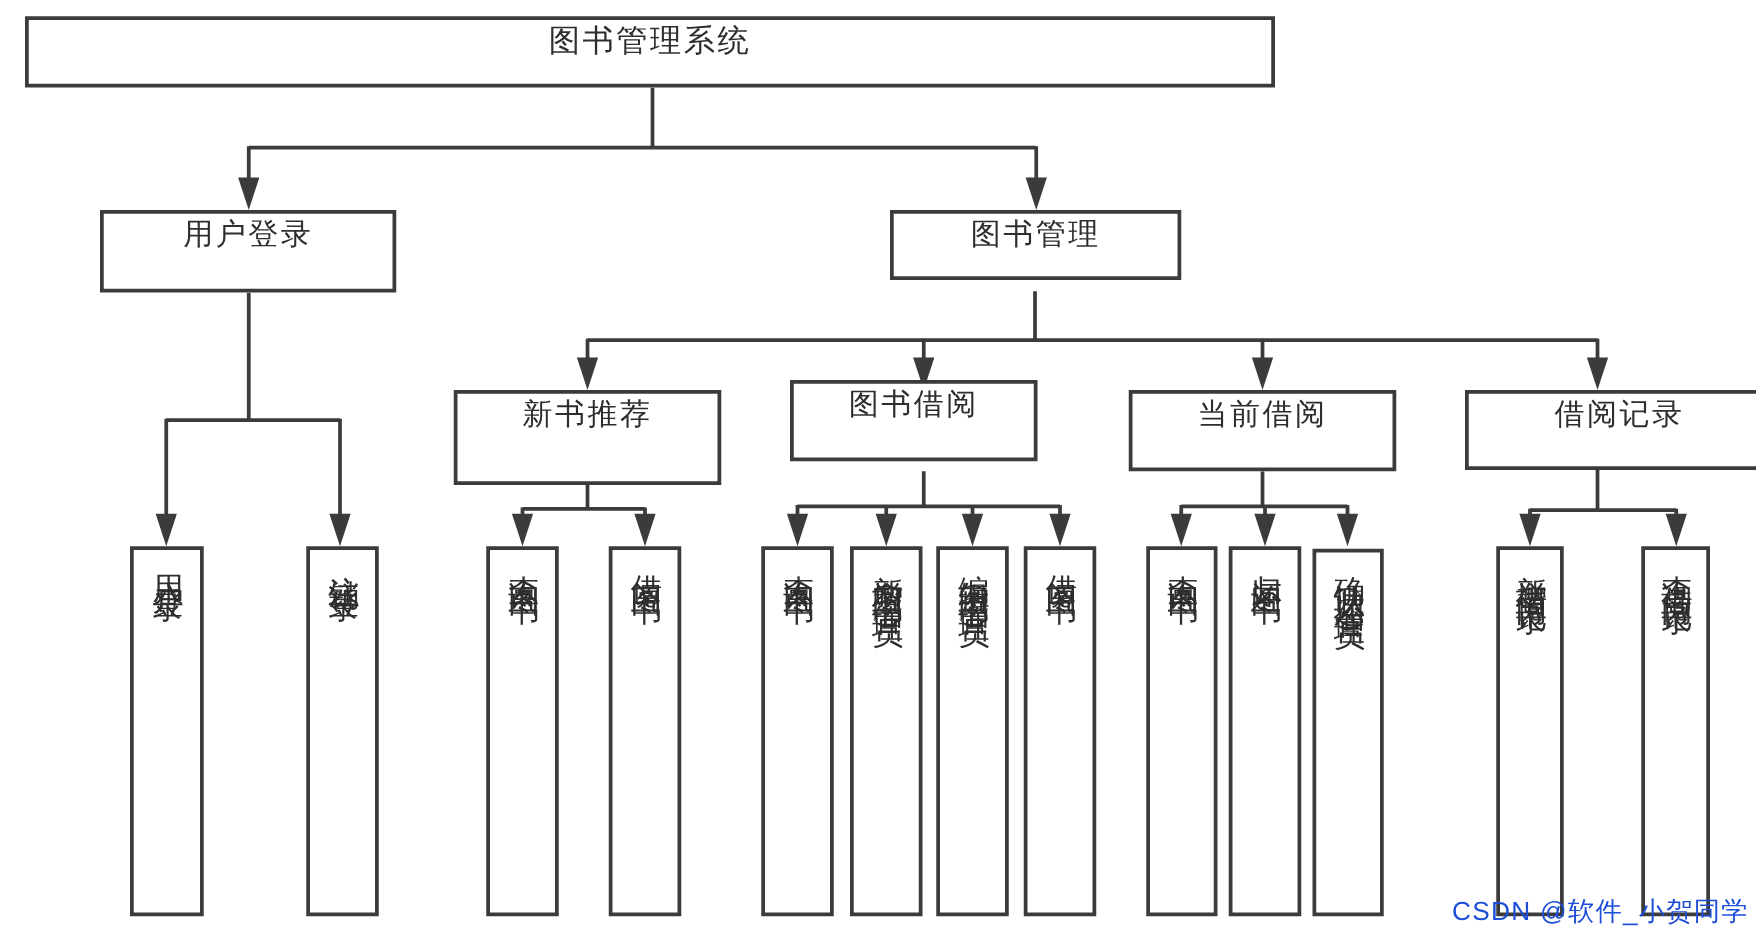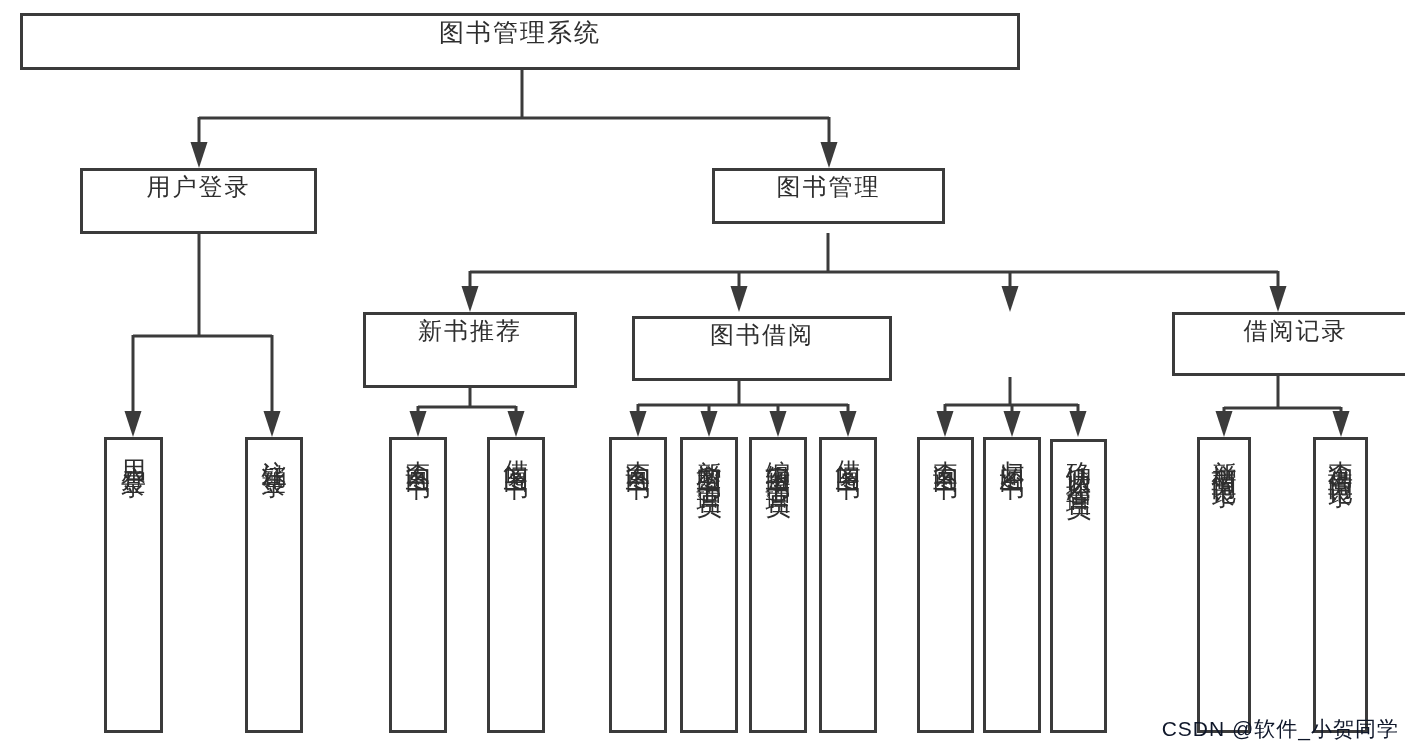--- a/index.html
+++ b/index.html
@@ -15,21 +15,21 @@
     color:#2e2e2e;
   }
   .hlabel { font-size:24px; letter-spacing:2px; white-space:nowrap; }
   .root .hlabel { font-size:25px; }
   .vtext {
     writing-mode: vertical-rl; text-orientation: mixed;
     font-size:25px; line-height:1; letter-spacing:5px; white-space:nowrap;
   }
   .watermark {
     position:absolute; right:6px; top:715px;
-    font-size:21px; color:#0f172a; letter-spacing:1px; white-space:nowrap;
+    font-size:21px; color:#1d4ed8; letter-spacing:1px; white-space:nowrap;
     z-index:5;
   }
 </style>
 </head>
 <body>
 
 <div class="stage">
 
   <svg class="connectors" width="1405" height="747" viewBox="0 0 1405 747">
     <g stroke="#3b3b3b" stroke-width="3" fill="none">
@@ -111,22 +111,25 @@
   <div class="box" style="left:80px;top:168px;width:237px;height:66px">
     <span class="hlabel">用户登录</span>
   </div>
   <div class="box" style="left:712px;top:168px;width:233px;height:56px">
     <span class="hlabel">图书管理</span>
   </div>
 
   <div class="box" style="left:363px;top:312px;width:214px;height:76px">
     <span class="hlabel">新书推荐</span>
   </div>
-  <div class="box" style="left:632px;top:316px;width:260px;height:65px">
+  <div class="box" style="left:632px;top:304px;width:198px;height:65px">
     <span class="hlabel">图书借阅</span>
+  </div>
+  <div class="box" style="left:903px;top:312px;width:214px;height:65px">
+    <span class="hlabel">当前借阅</span>
   </div>
   <div class="box" style="left:1172px;top:312px;width:247px;height:64px">
     <span class="hlabel">借阅记录</span>
   </div>
 
   <div class="box" style="left:104px;top:437px;width:59px;height:296px">
     <span class="vtext">用户登录</span>
   </div>
   <div class="box" style="left:245px;top:437px;width:58px;height:296px">
     <span class="vtext">注销登录</span>

